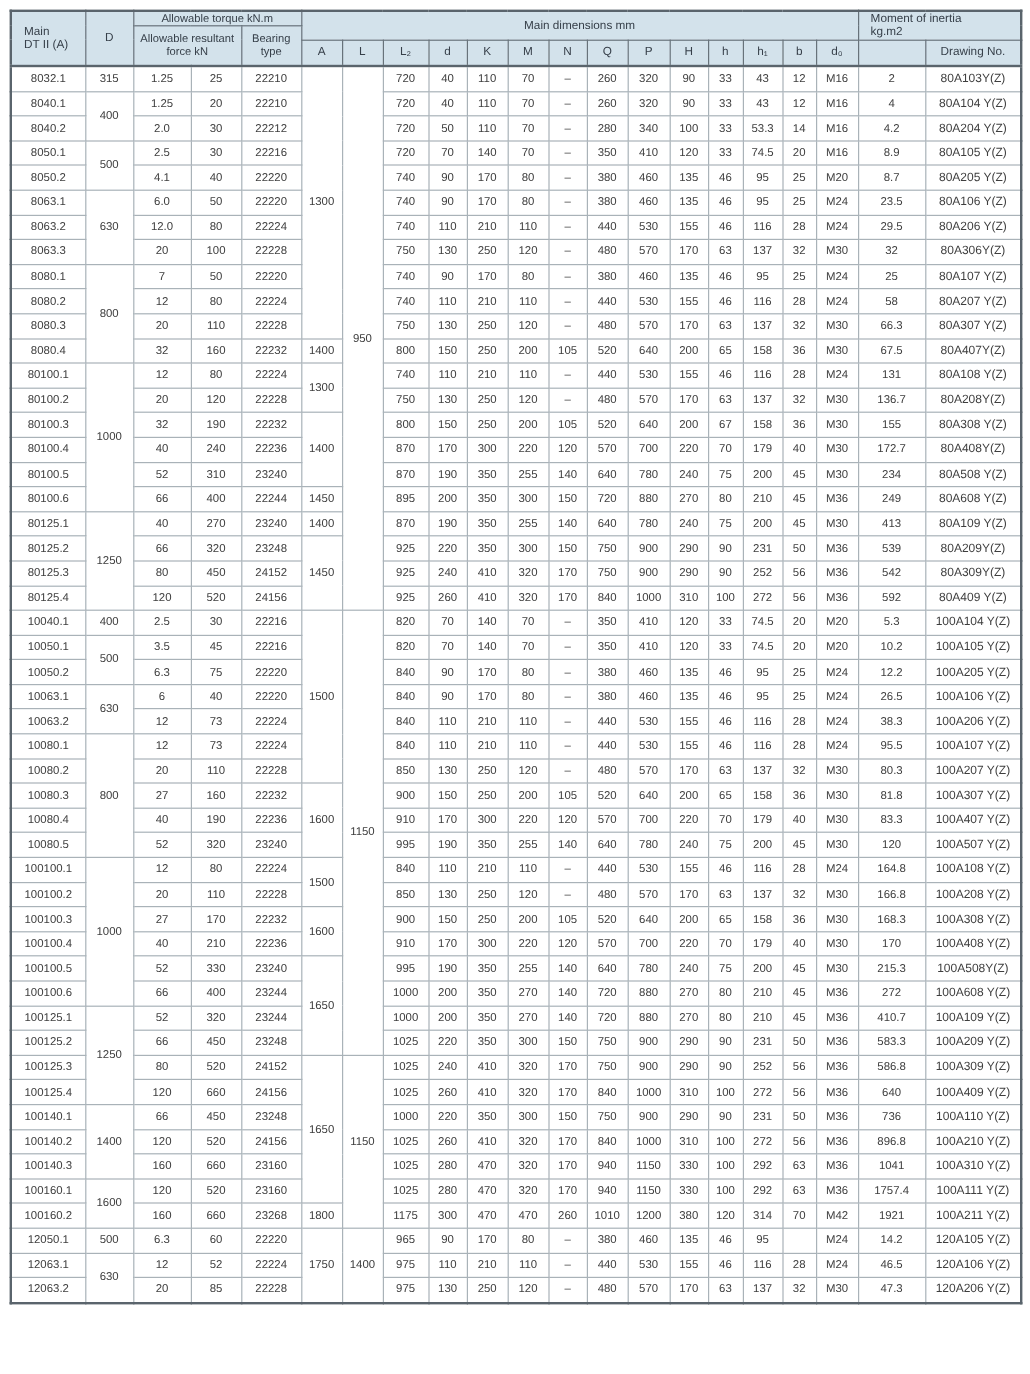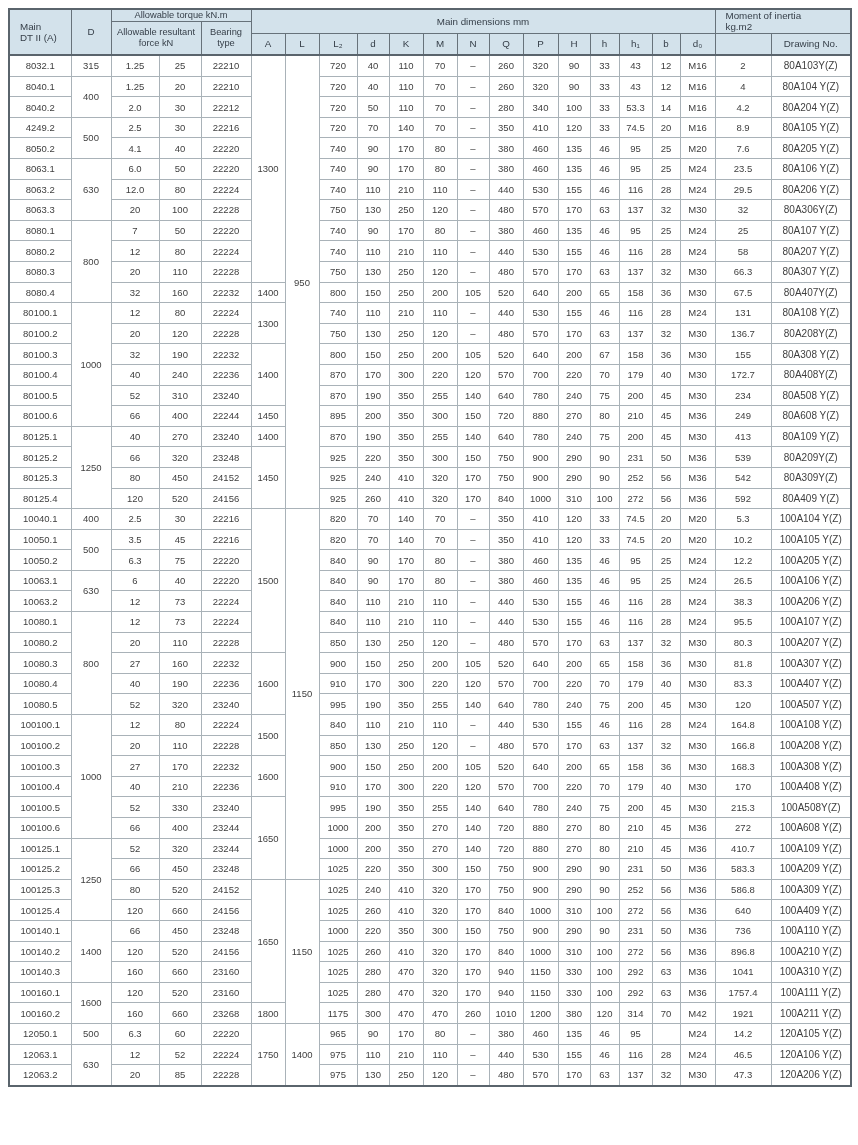--- a/index.html
+++ b/index.html
@@ -142,21 +142,21 @@
           <td>340</td>
           <td>100</td>
           <td>33</td>
           <td>53.3</td>
           <td>14</td>
           <td>M16</td>
           <td>4.2</td>
           <td class="drawing-col">80A204 Y(Z)</td>
         </tr>
         <tr>
-          <td>4249.2</td>
+          <td>8050.1</td>
           <td rowspan="2">500</td>
           <td>2.5</td>
           <td>30</td>
           <td>22216</td>
           <td>720</td>
           <td>70</td>
           <td>140</td>
           <td>70</td>
           <td>–</td>
           <td>350</td>
@@ -179,21 +179,21 @@
           <td>170</td>
           <td>80</td>
           <td>–</td>
           <td>380</td>
           <td>460</td>
           <td>135</td>
           <td>46</td>
           <td>95</td>
           <td>25</td>
           <td>M20</td>
-          <td>7.6</td>
+          <td>8.7</td>
           <td class="drawing-col">80A205 Y(Z)</td>
         </tr>
         <tr>
           <td>8063.1</td>
           <td rowspan="3">630</td>
           <td>6.0</td>
           <td>50</td>
           <td>22220</td>
           <td>740</td>
           <td>90</td>

